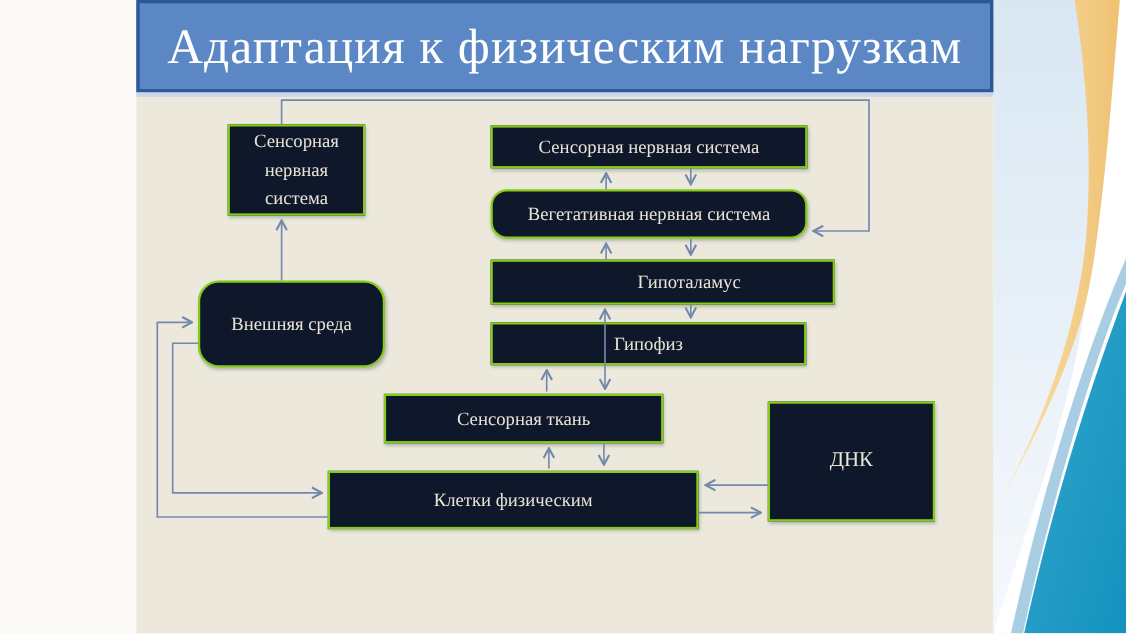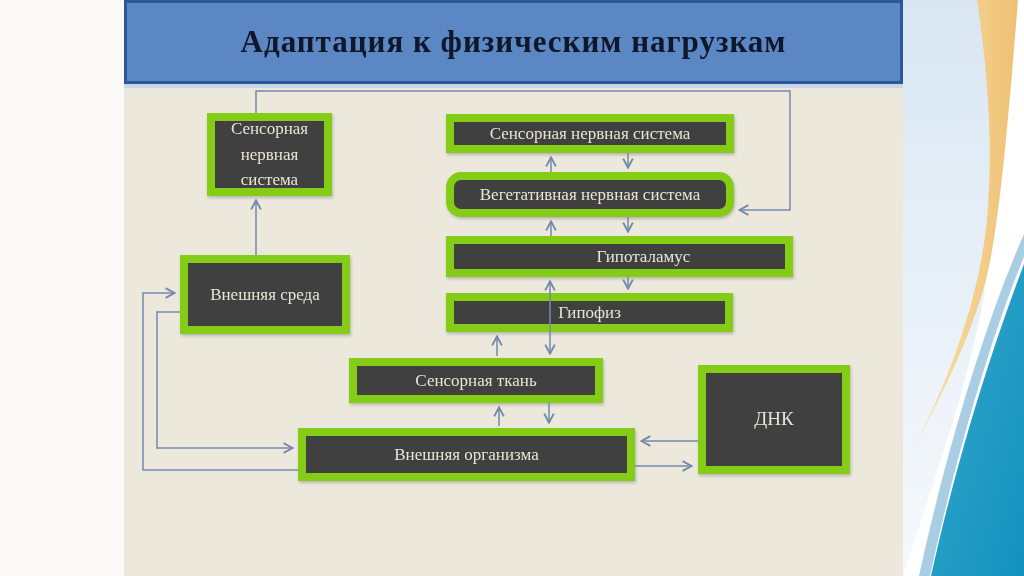--- a/index.html
+++ b/index.html
@@ -10,33 +10,33 @@
   .decor{position:absolute;left:903px;top:0;width:121px;height:576px;}
 
   
   .panel{position:absolute;left:124px;top:0;width:779px;height:576px;background:#ECE9DC;}
 
   
   .title-bar{position:absolute;left:124px;top:0;width:779px;height:84px;
     background:#5B88C4;border:3px solid #2B589B;box-sizing:border-box;
     display:flex;align-items:center;justify-content:center;}
   .title-bar-underline{position:absolute;left:124px;top:84px;width:779px;height:4px;background:#C9D6E9;}
-  .title-text{color:#0f172a;font-size:31px;font-weight:bold;letter-spacing:1px;white-space:nowrap;}
+  .title-text{color:#ffffff;font-size:45px;font-weight:normal;letter-spacing:1px;white-space:nowrap;}
 
   
-  .node{position:absolute;background:#404040;border:8px solid #84cc16;box-sizing:border-box;
+  .node{position:absolute;background:#0f172a;border:2px solid #84cc16;box-sizing:border-box;
     color:#E8E5D7;font-size:17px;text-align:center;
     display:flex;align-items:center;justify-content:center;
     box-shadow:1px 2px 3px rgba(60,70,90,.30);line-height:1.5;}
   .n-sensory-left{left:207px;top:113px;width:125px;height:83px;padding:0 8px;}
   .n-sensory-top{left:446px;top:114px;width:288px;height:39px;}
   .n-vegetative{left:446px;top:172px;width:288px;height:45px;border-radius:15px;}
-  .n-hypothalamus{left:446px;top:236px;width:347px;height:41px;padding-left:48px;}
+  .n-hypothalamus{left:446px;top:236px;width:313px;height:41px;padding-left:48px;}
   .n-pituitary{left:446px;top:293px;width:287px;height:39px;}
-  .n-external-env{left:180px;top:255px;width:170px;height:79px;}
+  .n-external-env{left:180px;top:255px;width:170px;height:79px;border-radius:19px;}
   .n-blood-tissue{left:349px;top:358px;width:254px;height:45px;}
   .n-body-cells{left:298px;top:428px;width:337px;height:53px;}
   .n-dna{left:698px;top:365px;width:152px;height:109px;font-size:19px;text-align:right;}
 
   
   .connectors{position:absolute;left:0;top:0;width:1024px;height:576px;pointer-events:none;}
 </style>
 </head>
 <body>
 
@@ -71,21 +71,21 @@
   </div>
   <div class="title-bar-underline"></div>
 
   <div class="node n-sensory-left">Сенсорная нервная система</div>
   <div class="node n-sensory-top">Сенсорная нервная система</div>
   <div class="node n-vegetative">Вегетативная нервная система</div>
   <div class="node n-hypothalamus">Гипоталамус</div>
   <div class="node n-pituitary">Гипофиз</div>
   <div class="node n-external-env">Внешняя среда</div>
   <div class="node n-blood-tissue">Сенсорная ткань</div>
-  <div class="node n-body-cells">Внешняя организма</div>
+  <div class="node n-body-cells">Клетки физическим</div>
   <div class="node n-dna">ДНК</div>
 
   <svg class="connectors" viewBox="0 0 1024 576">
     <defs>
       <marker id="arr" viewBox="0 0 10 10" refX="8.5" refY="5" markerWidth="8" markerHeight="8" orient="auto-start-reverse">
         <path d="M1.5,1 L9,5 L1.5,9" fill="none" stroke="#7389AB" stroke-width="1.6"></path>
       </marker>
     </defs>
     <g fill="none" stroke="#7389AB" stroke-width="1.5">
 

